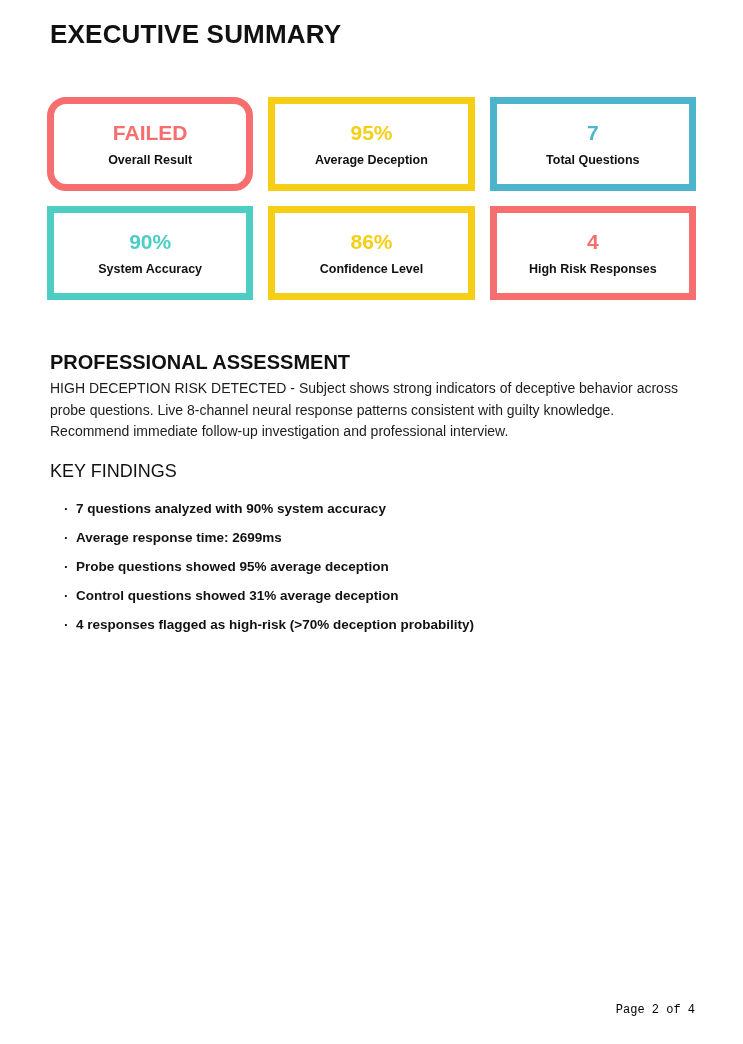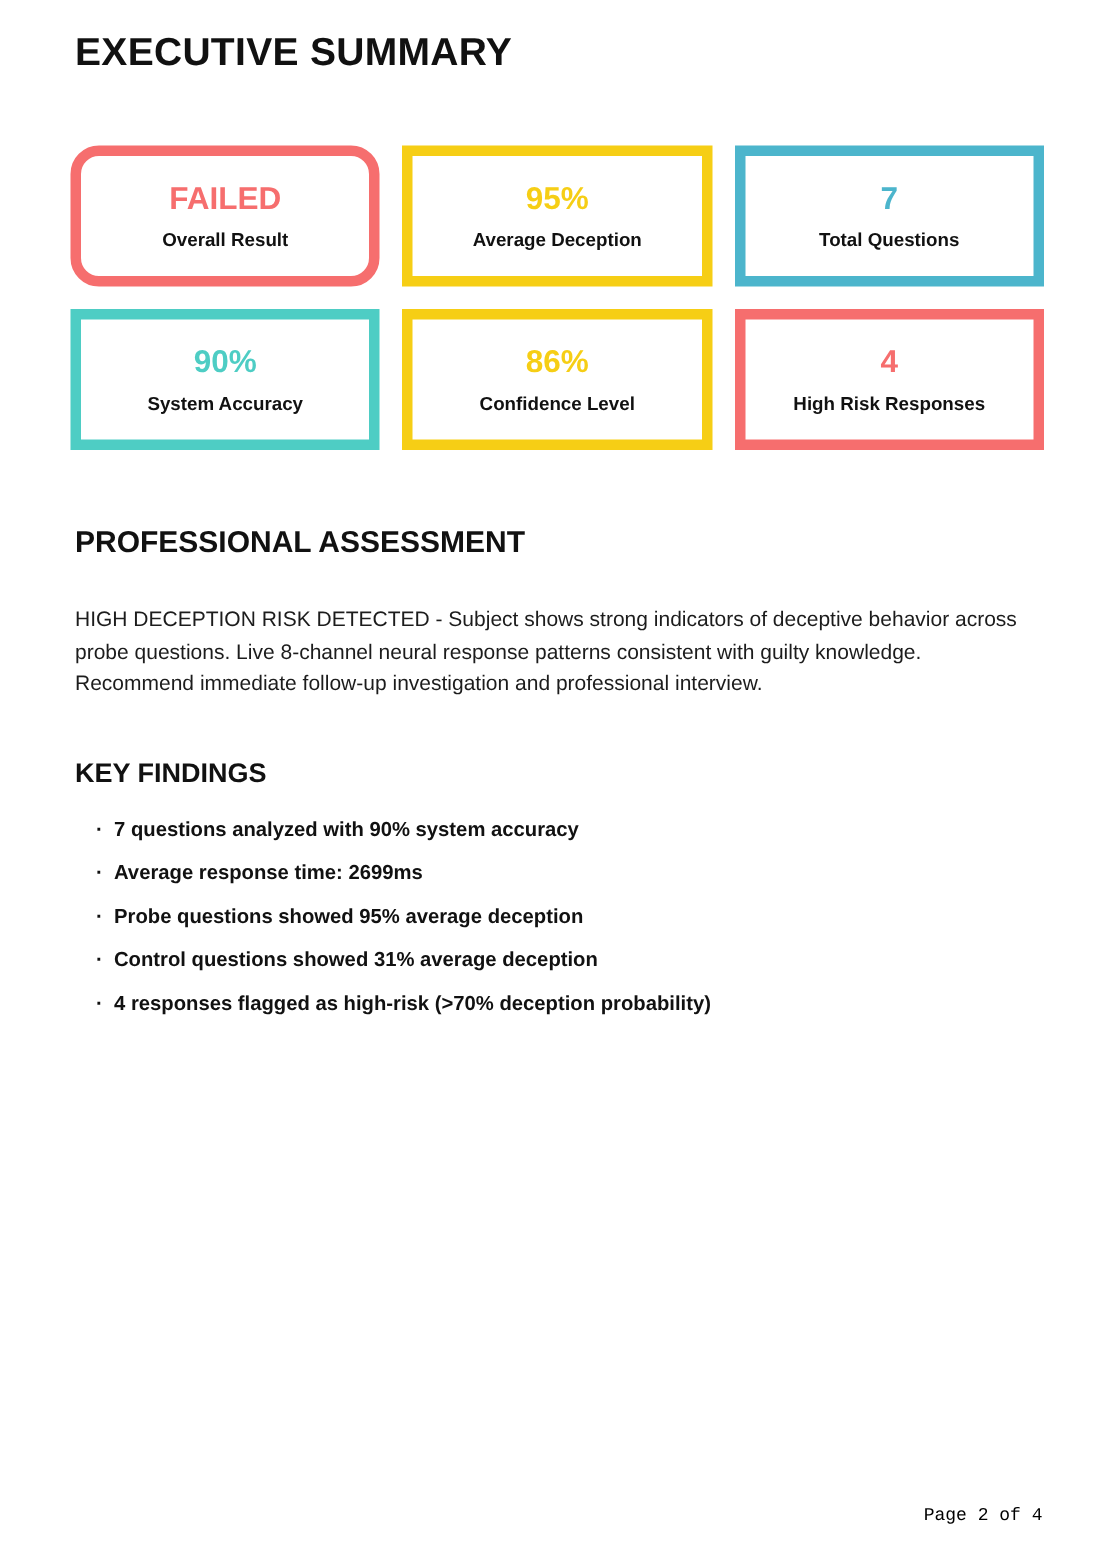--- a/index.html
+++ b/index.html
@@ -49,30 +49,30 @@
     font-weight: bold;
     color: #111111;
   }
   .section-heading {
     margin: 51px 50px 0 50px;
     font-size: 20px;
     font-weight: bold;
     color: #111111;
   }
   .assessment-body {
-    margin: 28px 48px 0 50px;
+    margin: 4px 48px 0 50px;
     font-size: 14px;
     line-height: 21.5px;
     color: #1c1c1c;
     max-width: 648px;
   }
   .findings-heading {
-    margin: 38px 50px 0 50px;
+    margin: 18px 50px 0 50px;
     font-size: 18px;
-    font-weight: bold;
+    font-weight: normal;
     color: #111111;
   }
   .findings-list {
     margin: 18px 50px 0 64px;
     list-style: none;
   }
   .finding-item {
     display: flex;
     align-items: baseline;
     font-size: 13.5px;

